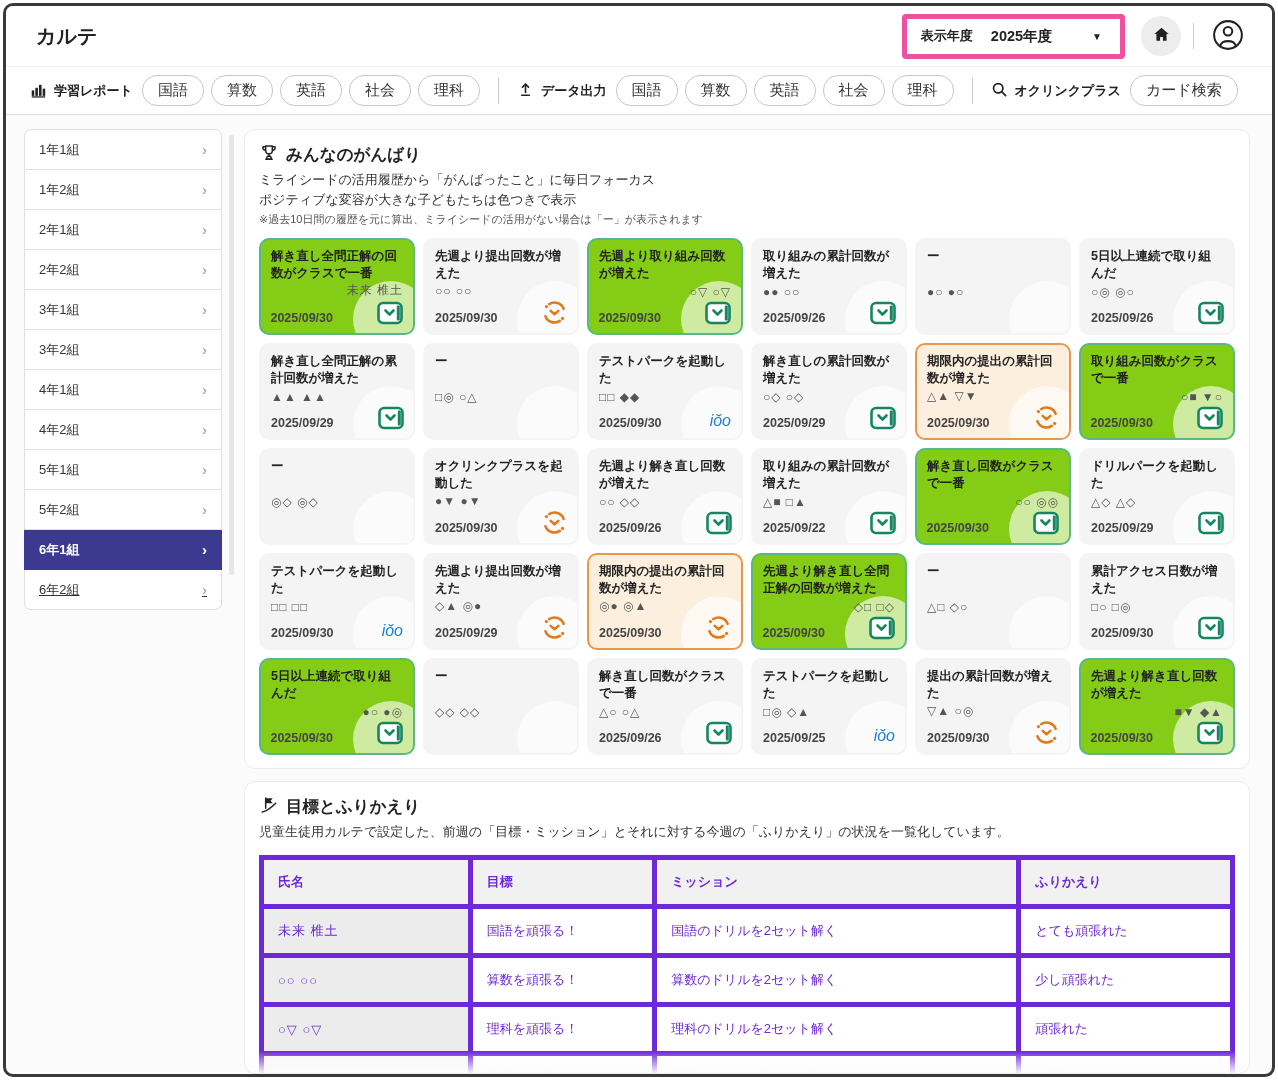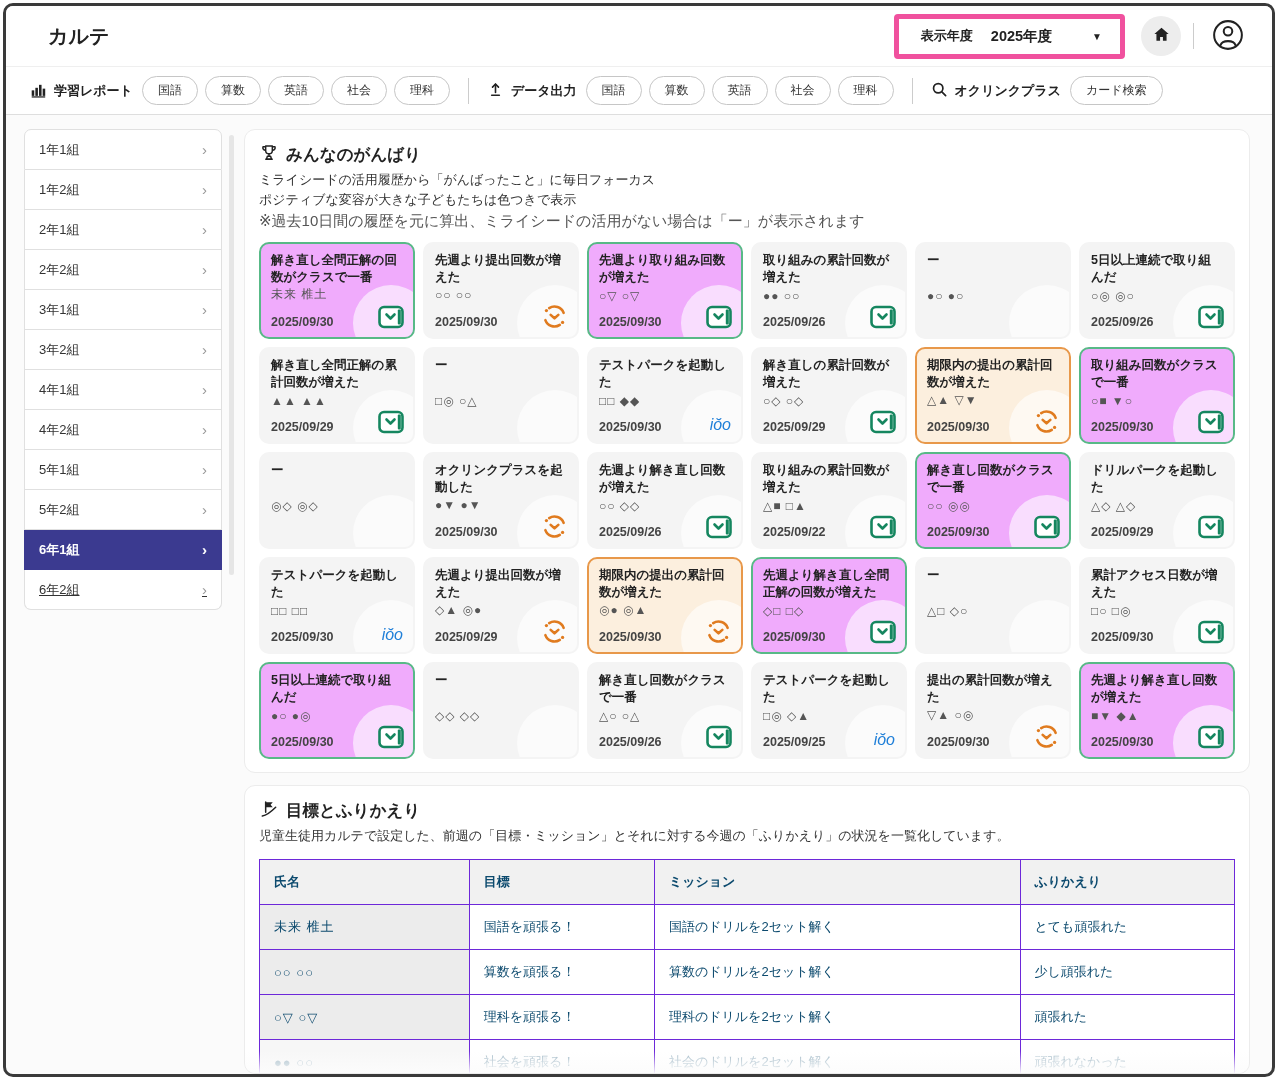--- a/index.html
+++ b/index.html
@@ -1,71 +1,71 @@
 <!DOCTYPE html>
 <html lang="ja"><head>
 <meta charset="utf-8">
 <style>
   html,body{margin:0;padding:0;background:#fff;}
   body{width:1278px;height:1080px;position:relative;font-family:"Liberation Sans","DejaVu Sans",sans-serif;-webkit-font-smoothing:antialiased;}
   .frame{position:absolute;inset:3px;border:3px solid #3a3a3a;border-radius:10px;background:#fbfbfb;overflow:hidden;display:flex;flex-direction:column;}
 
   
   .app-header{height:60px;background:#fff;display:flex;align-items:center;padding:0 22px 0 26px;flex-shrink:0;}
-  .app-title{font-size:20px;font-weight:bold;color:#222;margin:0 auto 0 16px;}
-  .year-box{border:5px solid #F0519E;border-radius:4px;background:#fff;display:flex;align-items:center;gap:12px;padding:7px 12px 7px 22px;margin-right:16px;margin-left:34px;}
+  .app-title{font-size:20px;font-weight:bold;color:#222;margin:0 auto 0 4px;}
+  .year-box{border:5px solid #F0519E;border-radius:4px;background:#fff;display:flex;align-items:center;gap:12px;padding:7px 12px 7px 14px;margin-right:16px;margin-left:34px;}
   .year-label{font-size:13px;font-weight:bold;color:#222;}
   .year-select{display:flex;align-items:center;gap:40px;background:#fff;border:none;font-size:14.5px;font-weight:bold;color:#222;cursor:pointer;font-family:inherit;}
   .year-caret{font-size:10px;color:#222;}
   .home-btn{width:40px;height:40px;border-radius:50%;background:#ededed;border:none;display:flex;align-items:center;justify-content:center;cursor:pointer;}
   .hdr-divider{width:1px;height:26px;background:#ccc;margin:0 12px;}
   .account-btn{background:none;border:none;cursor:pointer;display:flex;align-items:center;}
 
   
   .toolbar{height:47px;background:#fff;border-top:1px solid #efefef;border-bottom:1px solid #dedede;display:flex;align-items:center;padding:0 24px;gap:9px;flex-shrink:0;}
   .tool-group{display:flex;align-items:center;gap:7px;font-size:13px;font-weight:bold;color:#222;}
   .tool-label{white-space:nowrap;}
-  .pill{padding:5px 15px;border-radius:15px;border:1px solid #c6c6c6;background:#fff;font-size:12px;color:#333;cursor:pointer;white-space:nowrap;font-family:inherit;}
+  .pill{padding:5px 15px;border-radius:15px;border:1px solid #c6c6c6;background:#fff;font-size:15px;color:#333;cursor:pointer;white-space:nowrap;font-family:inherit;}
   .tool-divider{width:1px;height:26px;background:#ccc;margin:0 9px;}
 
   
   .body-wrap{flex:1;display:flex;gap:22px;padding:14px 22px 0 18px;overflow:hidden;}
   .sidebar{width:198px;flex-shrink:0;position:relative;}
   .side-item{background:#fff;border:1px solid #e0e0e0;border-top:none;height:39px;display:flex;align-items:center;justify-content:space-between;padding:0 14px;font-size:13px;color:#333;cursor:pointer;}
   .side-item:first-child{border-top:1px solid #e0e0e0;border-radius:7px 7px 0 0;text-align:right;}
   .side-item:last-child{border-radius:0 0 7px 7px;text-decoration:underline;}
   .side-item.selected{background:#3B3A90;border-color:#3B3A90;color:#fff;font-weight:bold;}
   .chev{color:#999;font-size:15px;line-height:1;}
   .side-item.selected .chev{color:#fff;}
   .side-scroll{position:absolute;top:6px;right:-12px;width:5px;height:440px;background:#e6e6e6;border-radius:3px;}
 
   .main-col{flex:1;display:flex;flex-direction:column;gap:12px;overflow:hidden;}
   .panel{background:#fff;border:1px solid #ececec;border-radius:11px;padding:13px 14px;}
   .panel-goal{flex:1;position:relative;overflow:hidden;}
   .sec-head{display:flex;align-items:center;gap:7px;}
   .sec-title{font-size:16.5px;font-weight:bold;color:#222;margin:0;}
   .sec-desc{font-size:13px;color:#333;line-height:1.55;margin-top:3px;}
-  .sec-note{font-size:15px;color:#555;margin-top:2px;}
+  .sec-note{font-size:11px;color:#555;margin-top:2px;}
 
   
   .card-grid{display:grid;grid-template-columns:repeat(6,1fr);gap:8px;margin-top:11px;}
   .card{position:relative;height:97px;border-radius:10px;border:2px solid transparent;background:#f4f4f4;padding:8px 10px;display:flex;flex-direction:column;overflow:hidden;cursor:pointer;box-sizing:border-box;}
   .card::after{content:"";position:absolute;width:76px;height:76px;border-radius:50%;right:-16px;bottom:-24px;background:rgba(255,255,255,.6);}
-  .card.green{background:#f0abfc;border-color:#58B987;}
+  .card.green{background:#84cc16;border-color:#58B987;align-items:flex-end;}
   .card.orange{background:#FCEFDE;border-color:#E8984A;}
   .card-title{font-size:12.5px;font-weight:bold;color:#222;line-height:1.35;position:relative;z-index:1;}
   .card-name{font-size:12px;color:#555;letter-spacing:1px;margin-top:auto;position:relative;z-index:1;white-space:nowrap;}
   .card-foot{display:flex;align-items:flex-end;justify-content:space-between;min-height:24px;margin-top:2px;position:relative;z-index:1;gap:44px;}
   .card-date{font-size:12.5px;font-weight:bold;color:#444;}
   .card-app svg{display:block;}
   .tp-logo{font-style:italic;font-weight:normal;color:#1F7FD8;font-size:16px;line-height:1;}
 
   
   .goal-table{width:100%;border-collapse:collapse;font-size:13px;margin-top:13px;table-layout:fixed;}
-  .goal-table th,.goal-table td{text-align:left;padding:13px 14px;border:1px solid #6d28d9;color:#0c4a6e;}
+  .goal-table th,.goal-table td{text-align:left;padding:13px 14px;border:5px solid #6d28d9;color:#6d28d9;}
   .goal-table thead th{background:#f1f1f1;font-weight:bold;}
   .goal-table td{background:#fff;}
   .goal-table td:first-child{background:#ececec;letter-spacing:1px;}
   .goal-table col.c1{width:21.5%;} .goal-table col.c2{width:19%;} .goal-table col.c3{width:37.5%;} .goal-table col.c4{width:22%;}
   tr.faded{opacity:.4;}
   .panel-goal::after{content:"";position:absolute;left:0;right:0;bottom:0;height:22px;background:linear-gradient(rgba(255,255,255,0),rgba(252,252,252,.95));}
 </style>
 </head>
 <body>
 

